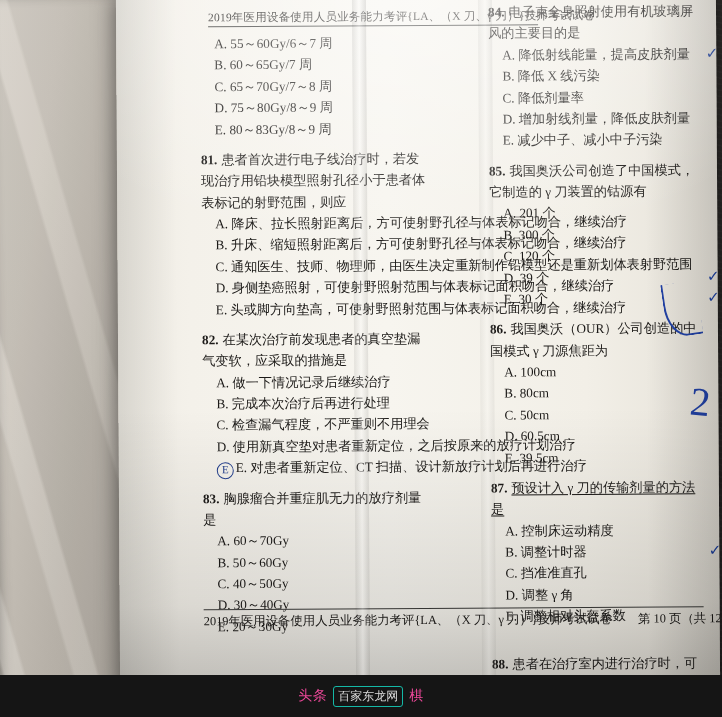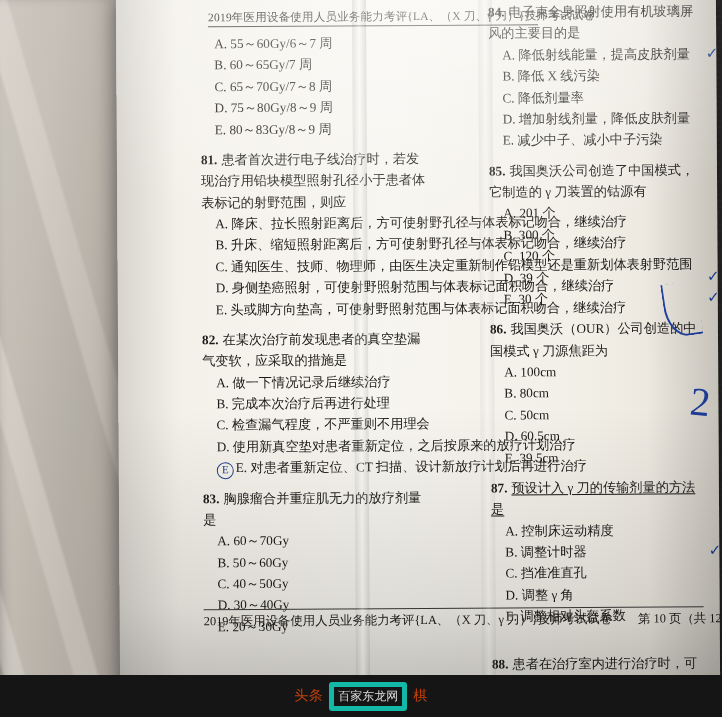--- a/index.html
+++ b/index.html
@@ -175,28 +175,28 @@
     position: absolute;
     left: 0; right: 0; bottom: 0;
     height: 42px;
     background: #151515;
     display: flex;
     align-items: center;
     justify-content: center;
     gap: 6px;
   }
   .wm-text {
-    color: #c2410c;
+    color: #ec4899;
     font-size: 14px;
     font-family: "Liberation Sans", sans-serif;
     letter-spacing: .5px;
   }
   .wm-badge {
     display: inline-block;
-    border: 5px solid #14b8a6;
+    border: 1px solid #14b8a6;
     border-radius: 3px;
     color: #dcdcdc;
     font-size: 12px;
     padding: 1px 4px;
     font-family: "Liberation Sans", sans-serif;
   }
 </style>
 </head>
 <body>
 

